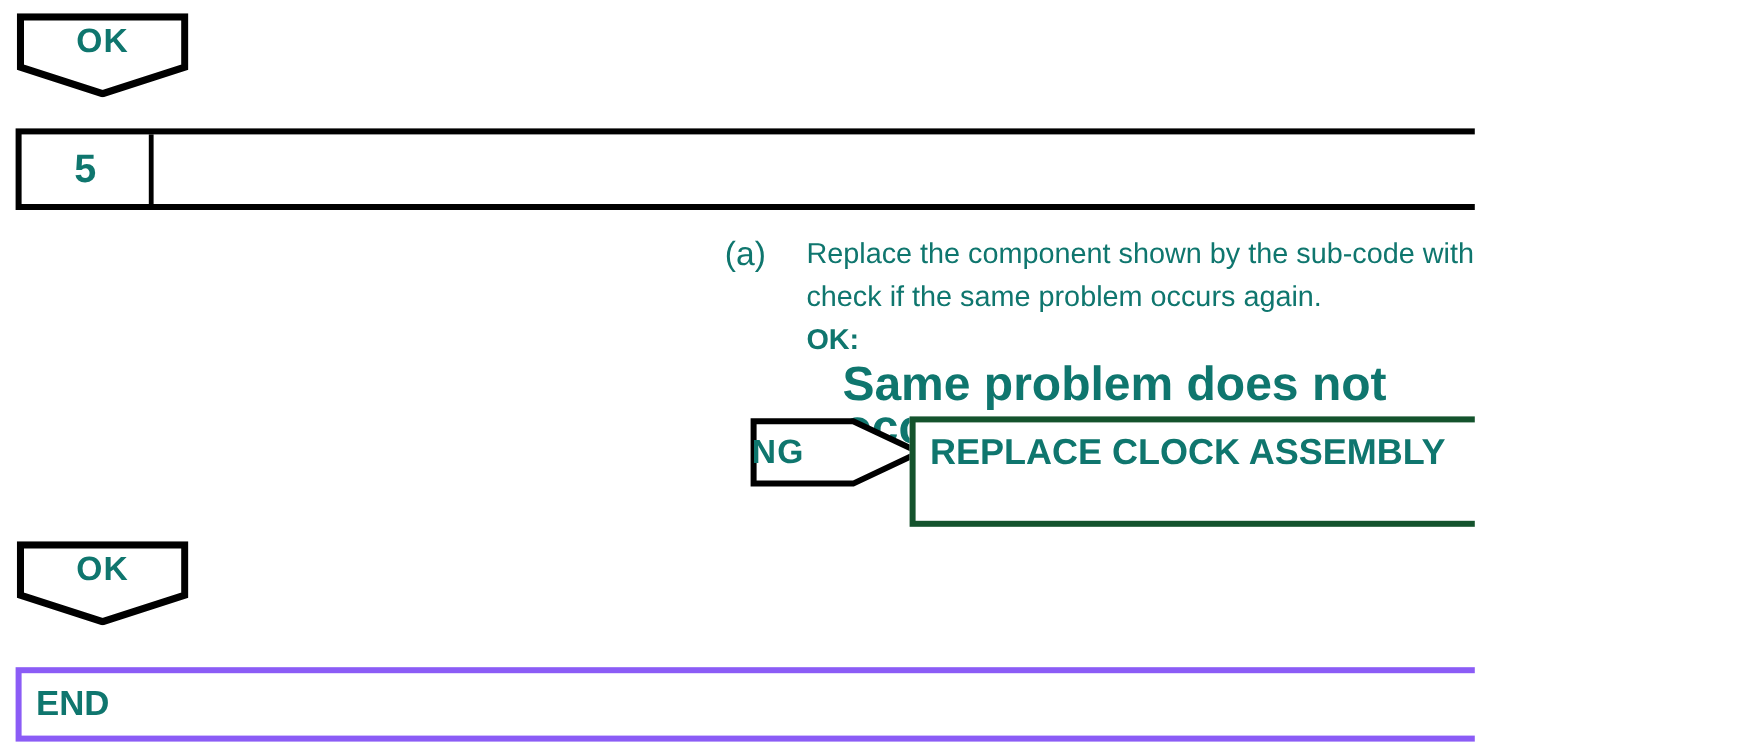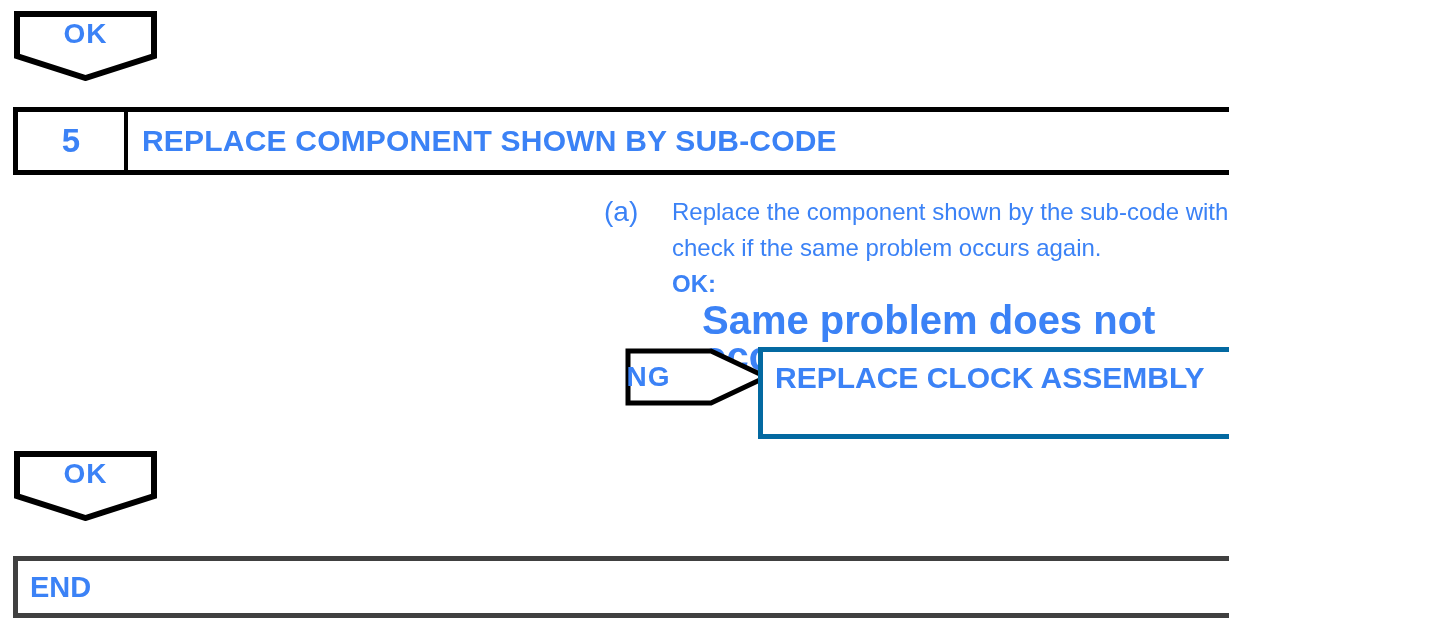--- a/index.html
+++ b/index.html
@@ -3,21 +3,21 @@
 <meta charset="utf-8">
 <style>
   * { margin: 0; padding: 0; box-sizing: border-box; }
   html, body { background: #ffffff; }
   .page {
     position: relative;
     width: 1229px;
     height: 630px;
     background: #ffffff;
     font-family: "Liberation Sans", sans-serif;
-    color: #3b82f6;
+    color: #0f766e;
     overflow: hidden;
   }
 
   
   .connector { position: absolute; }
   .connector svg { display: block; }
   .connector .conn-label {
     position: absolute;
     left: 0; top: 0; right: 0;
     height: 46px;
@@ -90,34 +90,34 @@
     font-size: 40px;
     font-weight: bold;
     line-height: 36px;
   }
 
   
   .ng-box {
     position: absolute;
     left: 758px; top: 347px;
     width: 673px; height: 92px;
-    border: 5px solid #0369a1;
+    border: 5px solid #14532d;
     padding: 9px 12px;
     font-weight: bold;
     font-size: 30px;
     background: #fff;
     white-space: nowrap;
   }
 
   
   .end-box {
     position: absolute;
     left: 13px; top: 556px;
     width: 1418px; height: 62px;
-    border: 5px solid #404040;
+    border: 5px solid #8b5cf6;
     display: flex;
     align-items: center;
     padding-left: 12px;
     font-weight: bold;
     font-size: 29px;
     background: #fff;
   }
 </style>
 </head>
 <body>
@@ -126,21 +126,20 @@
 
   <div class="connector" style="left:14px; top:11px; width:143px; height:70px;">
     <svg width="143" height="70" viewBox="0 0 143 70">
       <polygon points="3,3 140,3 140,45 71.5,67 3,45" fill="#ffffff" stroke="#000000" stroke-width="6" stroke-linejoin="miter"></polygon>
     </svg>
     <div class="conn-label">OK</div>
   </div>
 
   <div class="step-box">
     <div class="step-num">5</div>
-    <div class="step-title">REPLACE COMPONENT SHOWN BY SUB-CODE</div>
   </div>
 
   <div class="instr-marker">(a)</div>
   <div class="instr-text">Replace the component shown by the sub-code with a normal one and check if the same problem occurs again.</div>
   <div class="ok-heading">OK:</div>
   <div class="ok-condition">Same problem does not occur.</div>
 
   <div class="connector ng-conn" style="left:605px; top:348px; width:145px; height:58px;padding-left:20px;">
     <svg width="145" height="58" viewBox="0 0 145 58">
       <polygon points="3,3 86,3 141,29 86,55 3,55" fill="#ffffff" stroke="#000000" stroke-width="5" stroke-linejoin="miter"></polygon>

